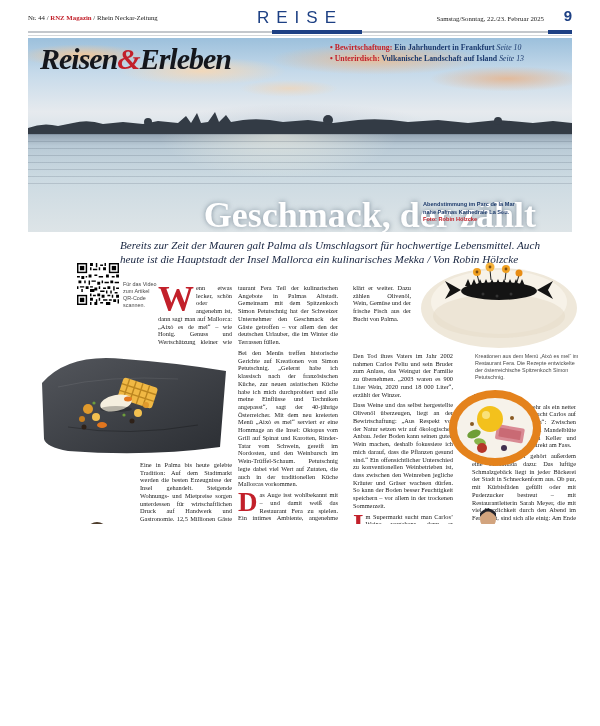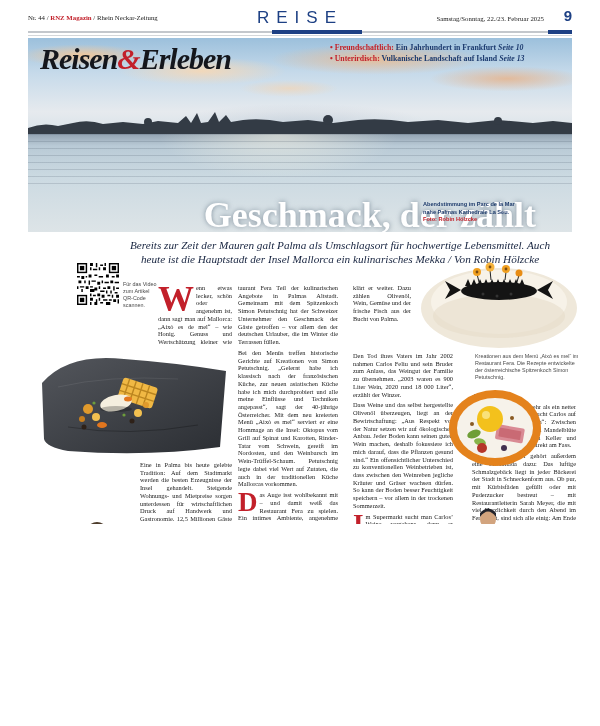--- a/index.html
+++ b/index.html
@@ -30,37 +30,37 @@
       radial-gradient(170px 26px at 50% 44%, rgba(164,180,198,.35), rgba(164,180,198,0) 75%),
       linear-gradient(180deg,#9cc0dc 0%,#c6daea 18%,#e6eaee 38%,#d5e0e8 52%,#c6d5e1 100%);}
   .masthead{left:12px;top:4px;font-size:30px;font-style:italic;font-weight:bold;color:#14161c;
             font-family:"Liberation Serif",serif;letter-spacing:-1px;}
   .masthead .amp{color:#c2202a;}
   .idx{left:302px;top:4px;width:244px;font-family:"Liberation Serif",serif;font-size:7.8px;
        font-weight:bold;color:#1b3a6e;line-height:11px;}
   .idx .row{white-space:nowrap;}
   .idx .dot{color:#c2202a;}
   .idx .lead{color:#c2202a;}
-  .idx .pg{font-style:italic;font-weight:bold;}
+  .idx .pg{font-style:italic;font-weight:normal;}
   .skyline{left:0;top:72px;width:544px;height:26px;}
   .water{left:0;top:96px;width:544px;height:98px;
     background:
       radial-gradient(160px 60px at 46% 0%, rgba(255,248,230,.5), rgba(255,248,230,0) 75%),
       linear-gradient(180deg,#93a3b2 0%,#b9cad6 12%,#ccdae2 45%,#dde4e7 100%);}
   .streaks{left:0;top:96px;width:544px;height:52px;
     background:repeating-linear-gradient(180deg, rgba(60,75,92,.18) 0 1px, rgba(60,75,92,0) 1px 7px);}
   .headline{left:128px;top:156px;width:380px;text-align:right;color:#ffffff;
             font-size:36px;font-weight:bold;font-family:"Liberation Serif",serif;
             text-shadow:0 0 5px rgba(55,75,95,.55);}
   .hero-cap{left:395px;top:163px;width:128px;font-family:"Liberation Sans",sans-serif;
             font-size:5.6px;font-weight:bold;color:#1d3a6b;line-height:1.35;}
   .hero-cap .credit{color:#c2202a;}
 
   
-  .standfirst{left:120px;top:238px;width:440px;text-align:center;font-style:italic;
+  .standfirst{left:120px;top:238px;width:440px;font-style:italic;
               font-size:11.2px;line-height:1.28;color:#16233f;}
 
   
   .bodycol{font-size:6.35px;line-height:1.22;text-align:justify;color:#191919;overflow:hidden;}
   .bodycol p{margin:0 0 3px 0;}
   .multi{white-space:pre-line;}
   .dc{float:left;color:#c2202a;font-weight:bold;font-family:"Liberation Serif",serif;
       font-size:27px;line-height:.78;margin:1px 2px 0 0;}
   .dc.big{font-size:36px;}
 
@@ -88,21 +88,21 @@
   <div class="abs hdr-page">9</div>
   <div class="abs rule-a"></div>
   <div class="abs rule-b"></div>
   <div class="abs rule-navy-mid"></div>
   <div class="abs rule-navy-right"></div>
 
   <div class="abs hero">
     <div class="abs masthead"><span>Reisen</span><span class="amp">&amp;</span><span>Erleben</span></div>
 
     <div class="abs idx">
-      <div class="row"><span class="dot">• </span><span class="lead">Freundschaftlich:</span><span> Ein Jahrhundert in Frankfurt </span><span class="pg">Seite 10</span></div>
+      <div class="row"><span class="dot">• </span><span class="lead">Bewirtschaftung:</span><span> Ein Jahrhundert in Frankfurt </span><span class="pg">Seite 10</span></div>
       <div class="row"><span class="dot">• </span><span class="lead">Unterirdisch:</span><span> Vulkanische Landschaft auf Island </span><span class="pg">Seite 13</span></div>
     </div>
 
     <svg class="abs skyline" viewBox="0 0 544 26" preserveAspectRatio="none">
       <path fill="#333b45" d="M0,18 Q15,12 30,16 L45,13 Q60,9 75,14 L95,12 115,14 130,11 150,13 158,6 163,13 169,3 173,13 180,12 187,2 191,12 198,5 203,12 215,10 Q235,8 255,12 L280,10 305,13 330,10 Q355,8 380,12 L410,10 440,13 470,10 505,13 525,11 544,13 L544,26 0,26 Z"></path>
       <circle cx="120" cy="12" r="4" fill="#333b45"></circle>
         <circle cx="300" cy="10" r="5" fill="#333b45"></circle>
         <circle cx="470" cy="11" r="4" fill="#333b45"></circle>
     </svg>
     <div class="abs water"></div>

